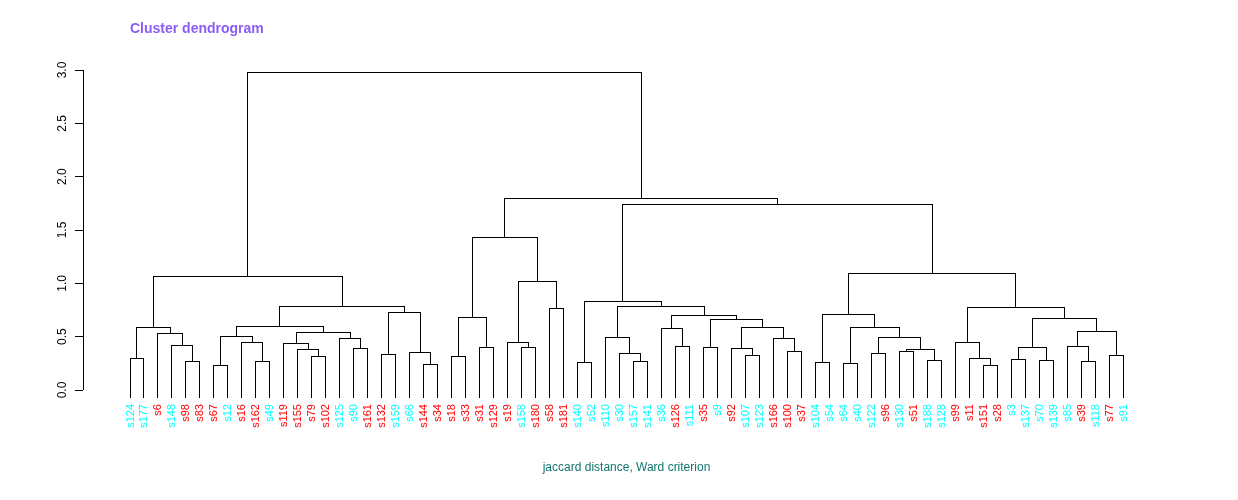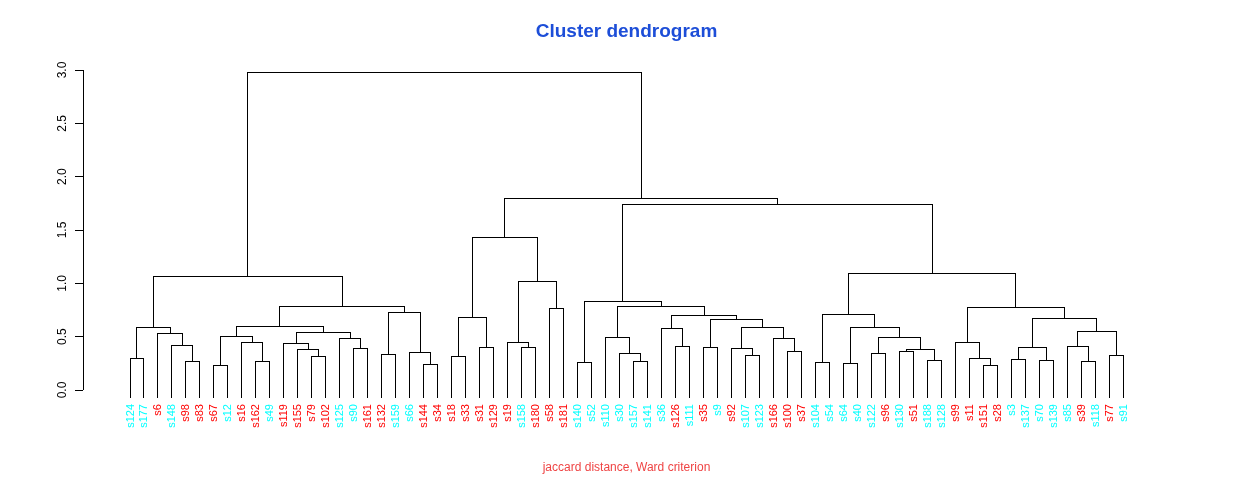--- a/index.html
+++ b/index.html
@@ -1,21 +1,21 @@
 <!DOCTYPE html>
 <html><head>
 <meta charset="utf-8">
 <style>
   html,body{margin:0;padding:0;background:#ffffff;}
   .screen{position:relative;width:1238px;height:500px;background:#ffffff;overflow:hidden;
           font-family:"Liberation Sans", sans-serif;}
-  .chart-title{position:absolute;top:20px;left:130px;width:993px;text-align:center;
-               font-size:19px;font-weight:bold;color:#1d4ed8;}
+  .chart-title{position:absolute;top:20px;left:130px;width:993px;text-align:left;
+               font-size:14px;font-weight:bold;color:#8b5cf6;}
   .x-caption{position:absolute;top:460px;left:130px;width:993px;text-align:center;
-             font-size:12px;color:#ef4444;}
+             font-size:12px;color:#0f766e;}
   svg{position:absolute;left:0;top:0;}
   text{font-family:"Liberation Sans", sans-serif;}
 </style>
 </head>
 <body>
 
 <div class="screen">
   <div class="chart-title">Cluster dendrogram</div>
   <svg id="plot" width="1238" height="500" viewBox="0 0 1238 500">
       <path d="M 83 390 L 83 70 M 75 390 L 83 390 M 75 336.6666666666667 L 83 336.6666666666667 M 75 283.3333333333333 L 83 283.3333333333333 M 75 230 L 83 230 M 75 176.66666666666666 L 83 176.66666666666666 M 75 123.33333333333331 L 83 123.33333333333331 M 75 70 L 83 70" stroke="#000000" fill="none" stroke-width="1" shape-rendering="crispEdges"></path>

